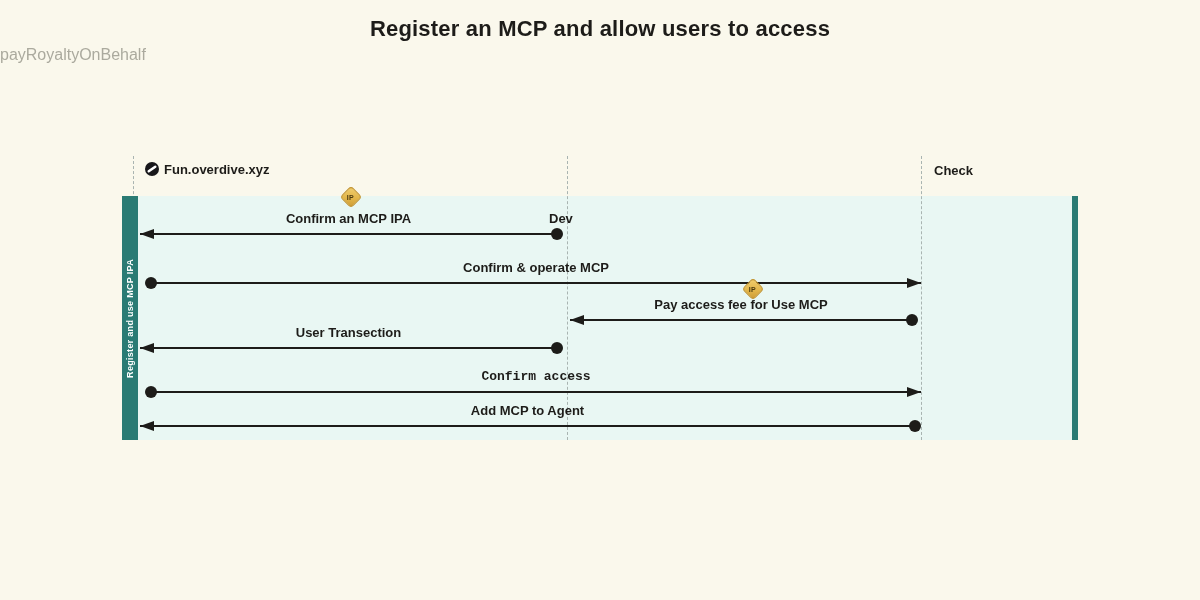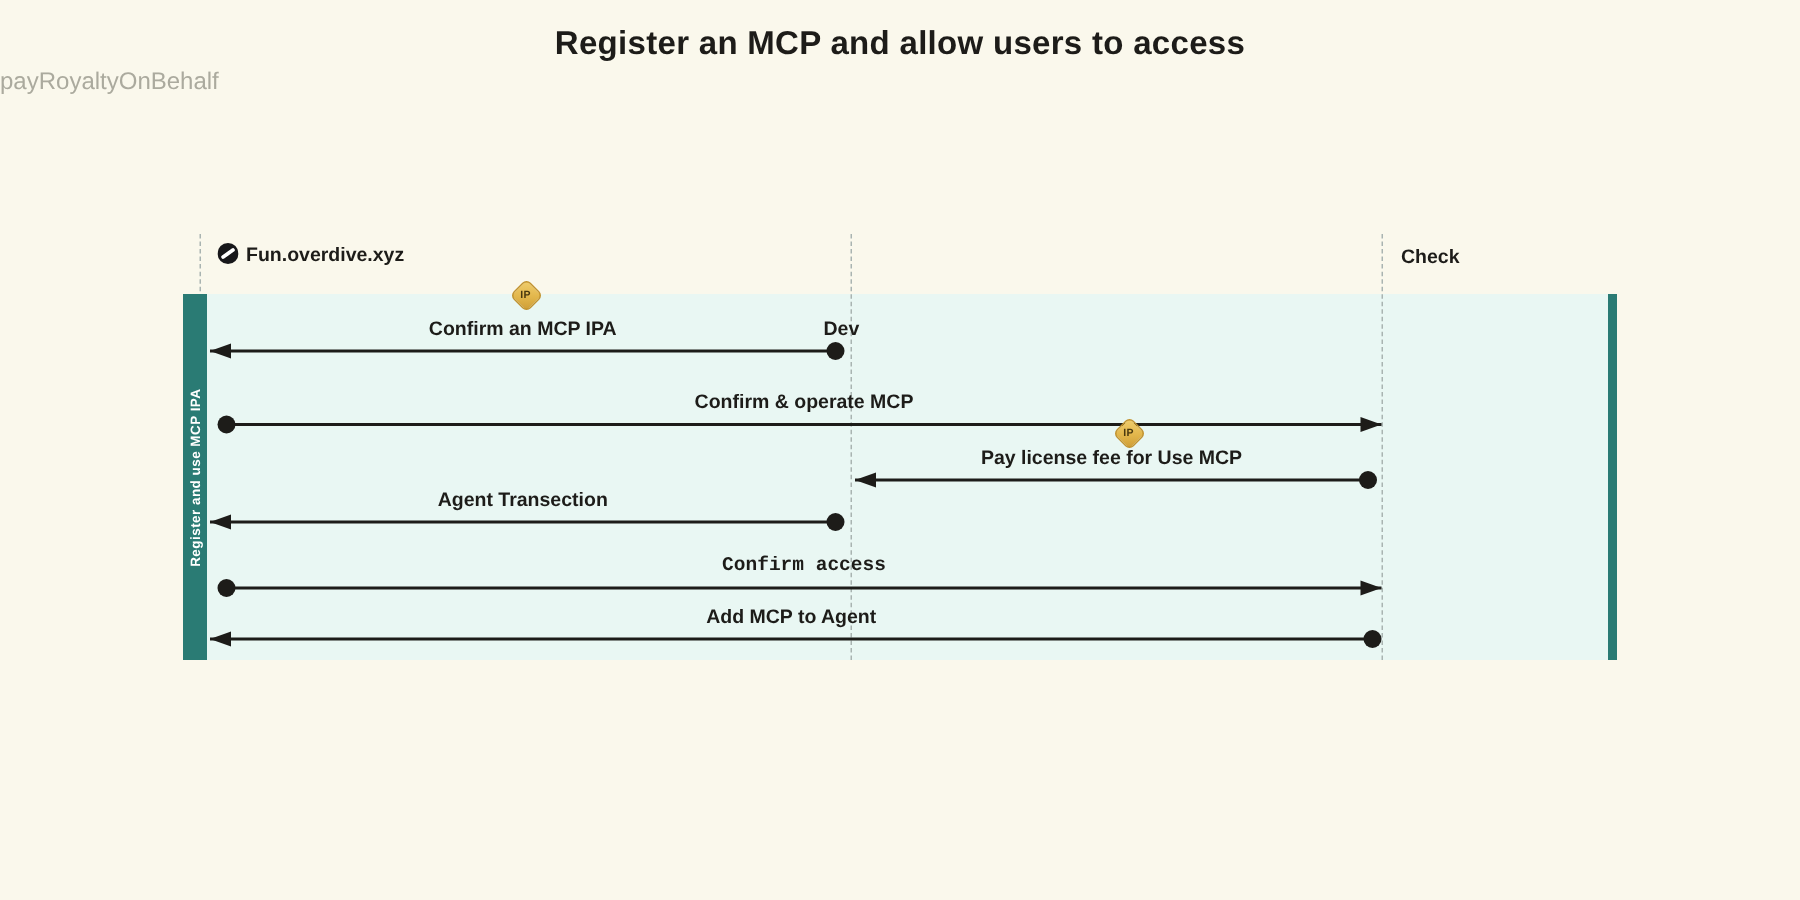--- a/index.html
+++ b/index.html
@@ -130,28 +130,28 @@
       <div class="ip-badge" style="left: 351px; top: 197px;">
         <span>IP</span>
       </div>
       <div class="msg-line" style="left: 151px; top: 282px; width: 770px;"></div>
       <div class="msg-arrowhead head-right" style="top: 283px; left: 907px;"></div>
       <div class="msg-dot" style="left: 145px; top: 277px;"></div>
       <div class="msg-label" style="left: 536px; top: 260px; text-align: center;">Confirm &amp; operate MCP</div>
       <div class="msg-line" style="left: 570px; top: 319px; width: 342px;"></div>
       <div class="msg-arrowhead head-left" style="top: 320px; left: 570px;"></div>
       <div class="msg-dot" style="left: 906px; top: 314px;"></div>
-      <div class="msg-label" style="left: 741px; top: 297px;">Pay license fee for Use MCP</div>
+      <div class="msg-label" style="left: 741px; top: 297px;">Pay access fee for Use MCP</div>
       <div class="ip-badge" style="left: 753px; top: 289px;">
         <span>IP</span>
       </div>
       <div class="msg-line" style="left: 140px; top: 347px; width: 417px;"></div>
       <div class="msg-arrowhead head-left" style="top: 348px; left: 140px;"></div>
       <div class="msg-dot" style="left: 551px; top: 342px;"></div>
-      <div class="msg-label" style="left: 348.5px; top: 325px;">Agent Transection</div>
+      <div class="msg-label" style="left: 348.5px; top: 325px;">User Transection</div>
       <div class="msg-line" style="left: 151px; top: 391px; width: 770px;"></div>
       <div class="msg-arrowhead head-right" style="top: 392px; left: 907px;"></div>
       <div class="msg-dot" style="left: 145px; top: 386px;"></div>
       <div class="msg-label" style="left: 536px; top: 369px; font-family: Liberation Mono, monospace;">Confirm access</div>
       <div class="msg-line" style="left: 140px; top: 425px; width: 775px;"></div>
       <div class="msg-arrowhead head-left" style="top: 426px; left: 140px;"></div>
       <div class="msg-dot" style="left: 909px; top: 420px;"></div>
       <div class="msg-label" style="left: 527.5px; top: 403px; text-align: center;">Add MCP to Agent</div>
     </div>
 

